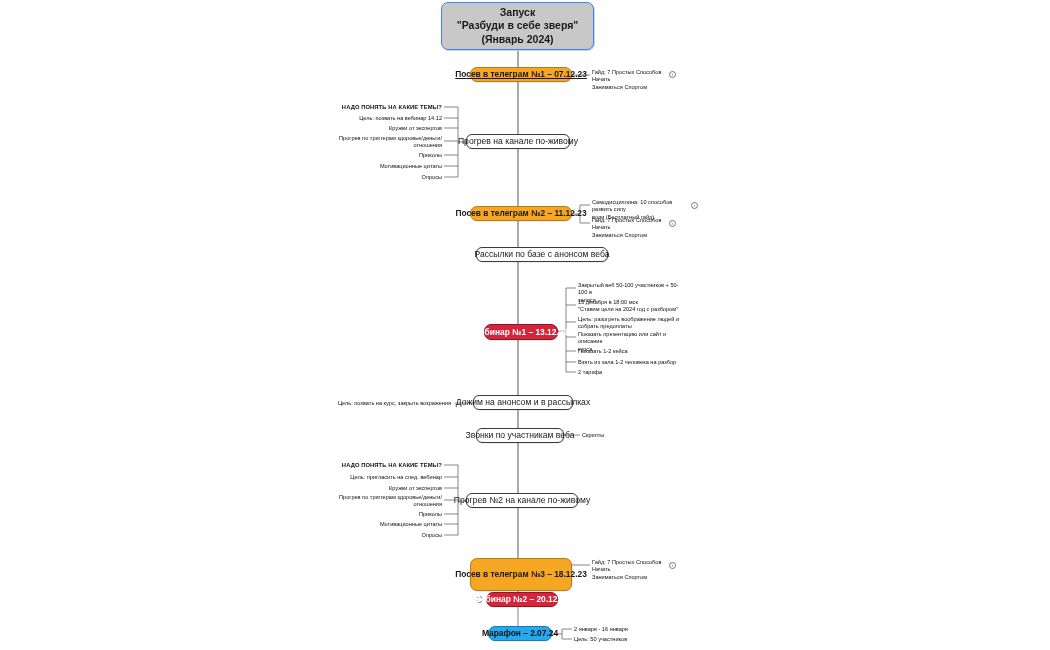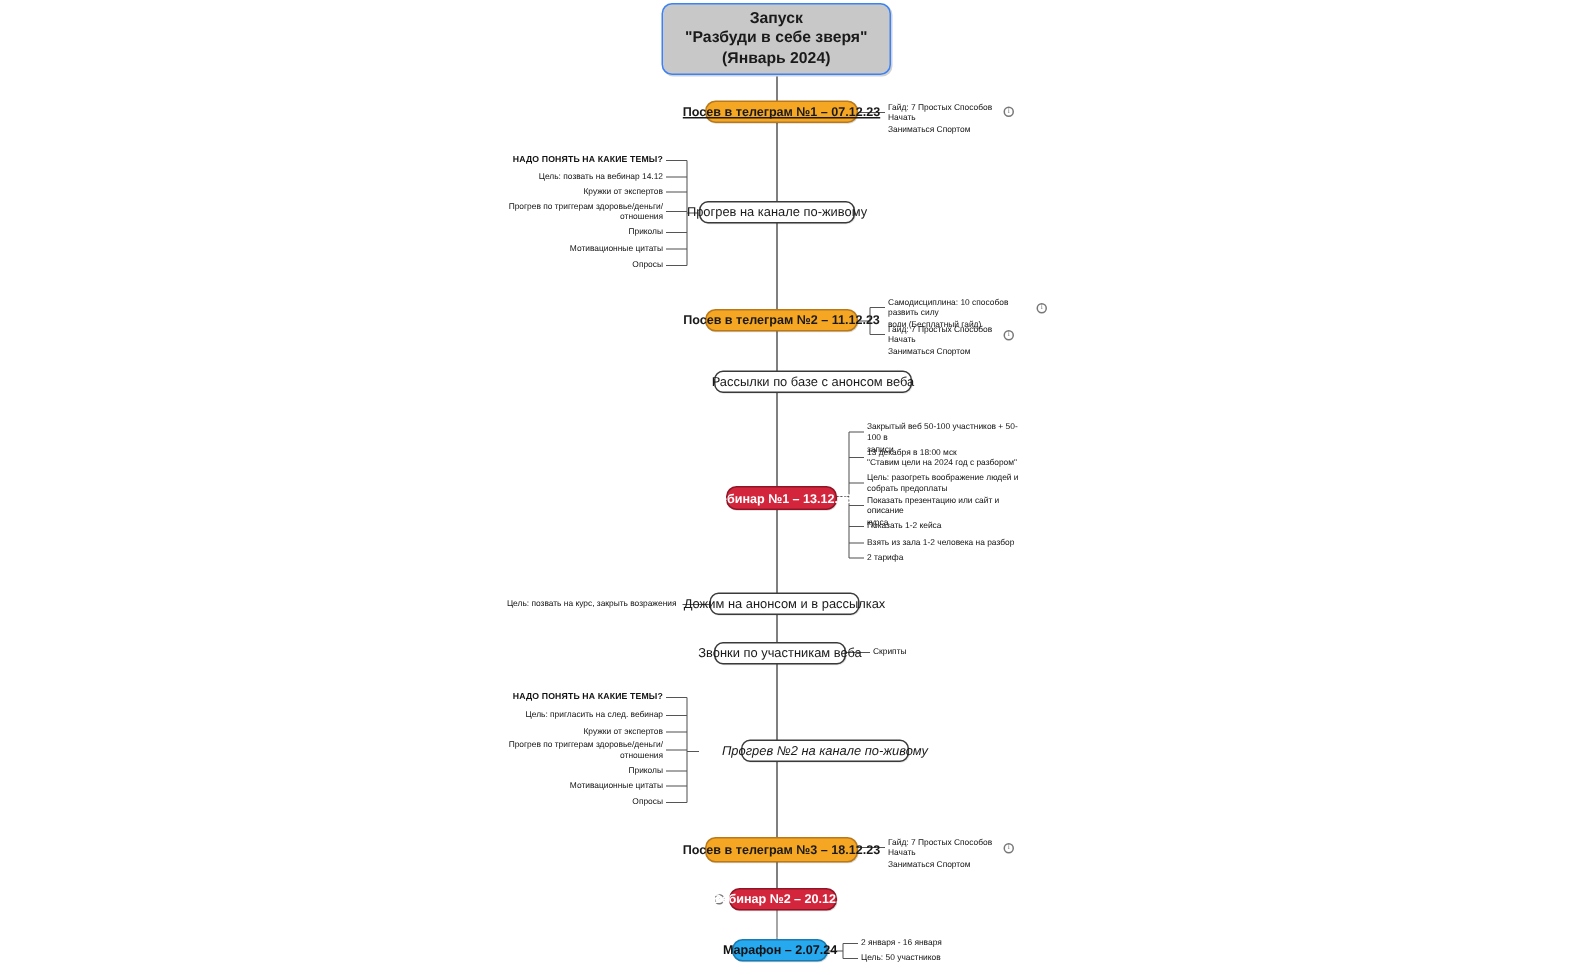--- a/index.html
+++ b/index.html
@@ -197,31 +197,31 @@
   <div class="leaf right" style="left:578px; top:348px; width:104px;">Показать 1-2 кейса</div>
   <div class="leaf right" style="left:578px; top:359px; width:104px;">Взять из зала 1-2 человека на разбор</div>
   <div class="leaf right" style="left:578px; top:369px; width:104px;">2 тарифа</div>
 
   <div class="node plain" style="left:473px; top:395px; width:100px; height:15px;">Дожим на анонсом и в рассылках</div>
   <div class="leaf left" style="left:325px; top:400px; width:126px;">Цель: позвать на курс, закрыть возражения</div>
 
   <div class="node plain" style="left:476px; top:428px; width:88px; height:15px;">Звонки по участникам веба</div>
   <div class="leaf right" style="left:582px; top:432px; width:60px;">Скрипты</div>
 
-  <div class="node plain" style="left:494px; top:493px; width:112px; height:15px;font-style:italic;">Прогрев №2 на канале по-живому</div>
+  <div class="node plain" style="left:466px; top:493px; width:112px; height:15px;">Прогрев №2 на канале по-живому</div>
   <div class="leaf left cap" style="left:318px; top:462px; width:124px;">НАДО ПОНЯТЬ НА КАКИЕ ТЕМЫ?</div>
   <div class="leaf left" style="left:318px; top:474px; width:124px;">Цель: пригласить на след. вебинар</div>
   <div class="leaf left" style="left:318px; top:485px; width:124px;">Кружки от экспертов</div>
   <div class="leaf left" style="left:318px; top:494px; width:124px;">Прогрев по триггерам здоровье/деньги/
 отношения</div>
   <div class="leaf left" style="left:318px; top:511px; width:124px;">Приколы</div>
   <div class="leaf left" style="left:318px; top:521px; width:124px;">Мотивационные цитаты</div>
   <div class="leaf left" style="left:318px; top:532px; width:124px;">Опросы</div>
 
-  <div class="node orange" style="left:470px; top:558px; width:102px; height:17px;">Посев в телеграм №3 – 18.12.23</div>
+  <div class="node orange" style="left:470px; top:558px; width:102px; height:33px;">Посев в телеграм №3 – 18.12.23</div>
   <div class="leaf right" style="left:592px; top:559px; width:80px;">Гайд: 7 Простых Способов Начать
 Заниматься Спортом</div>
   <div class="info-icon" style="left:669px; top:562px;">i</div>
 
   <div class="info-icon" style="left:476px; top:596px;">i</div>
   <div class="node red" style="left:486px; top:592px; width:72px; height:15px;">Вебинар №2 – 20.12.23</div>
 
   <div class="node blue" style="left:488px; top:626px; width:64px; height:15px;">Марафон – 2.07.24</div>
   <div class="leaf right" style="left:574px; top:626px; width:80px;">2 января - 16 января</div>
   <div class="leaf right" style="left:574px; top:636px; width:80px;">Цель: 50 участников</div>

